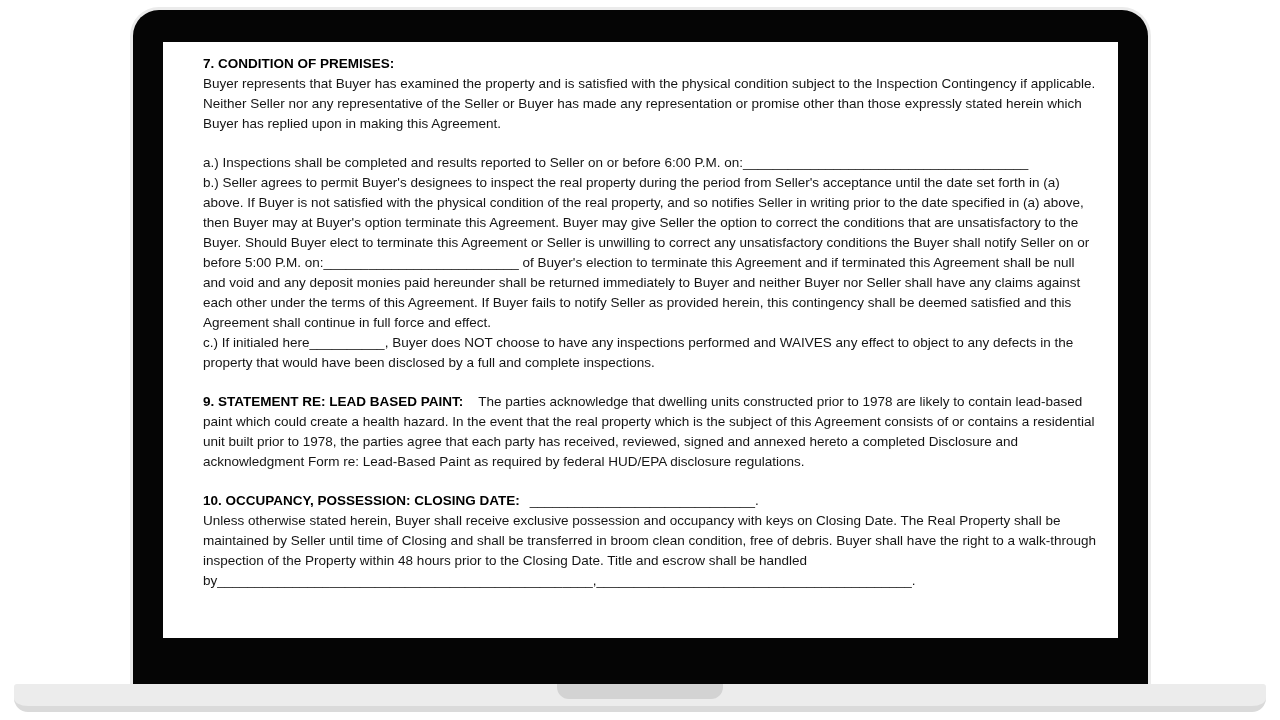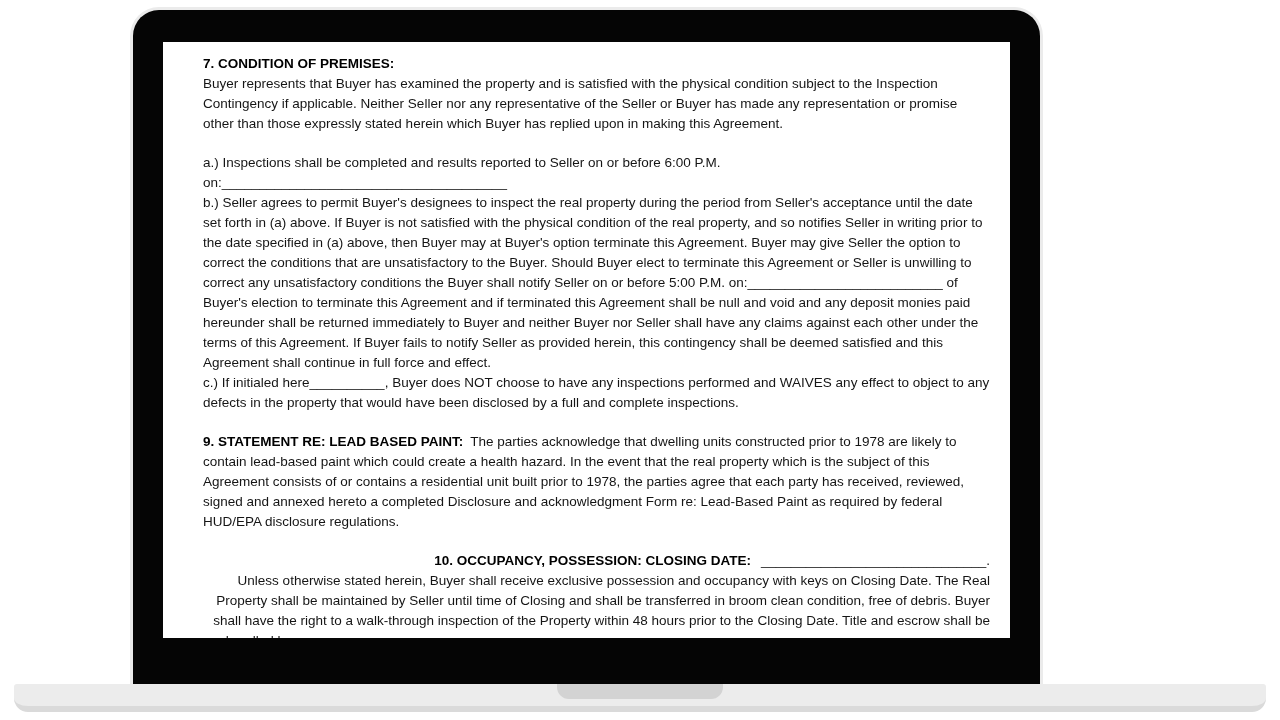--- a/index.html
+++ b/index.html
@@ -15,21 +15,21 @@
     position: relative;
     width: 1280px;
     height: 720px;
     background: #ffffff;
   }
   
   .laptop-bezel {
     position: absolute;
     left: 133px;
     top: 10px;
-    width: 907px;
+    width: 1015px;
     height: 674px;
     background: #050505;
     border-radius: 26px 26px 0 0;
     box-shadow: 0 0 0 3px #ebebeb;
   }
   
   .laptop-screen {
     position: absolute;
     left: 30px;
     top: 32px;
@@ -72,28 +72,27 @@
   }
   .doc p {
     margin: 0;
     overflow-wrap: break-word;
   }
   .doc .section {
     margin-bottom: 19px;
   }
   .doc .section:last-child {
     margin-bottom: 16px;
-    text-align: right;
   }
   .doc strong {
     color: #000000;
     font-weight: bold;
   }
   .doc .inline-heading {
-    margin-right: 7px;
+    margin-right: 15px;
   }
   .doc .heading-blank {
     margin-left: 10px;
   }
 </style>
 </head>
 <body>
 
 <div class="stage">
 

